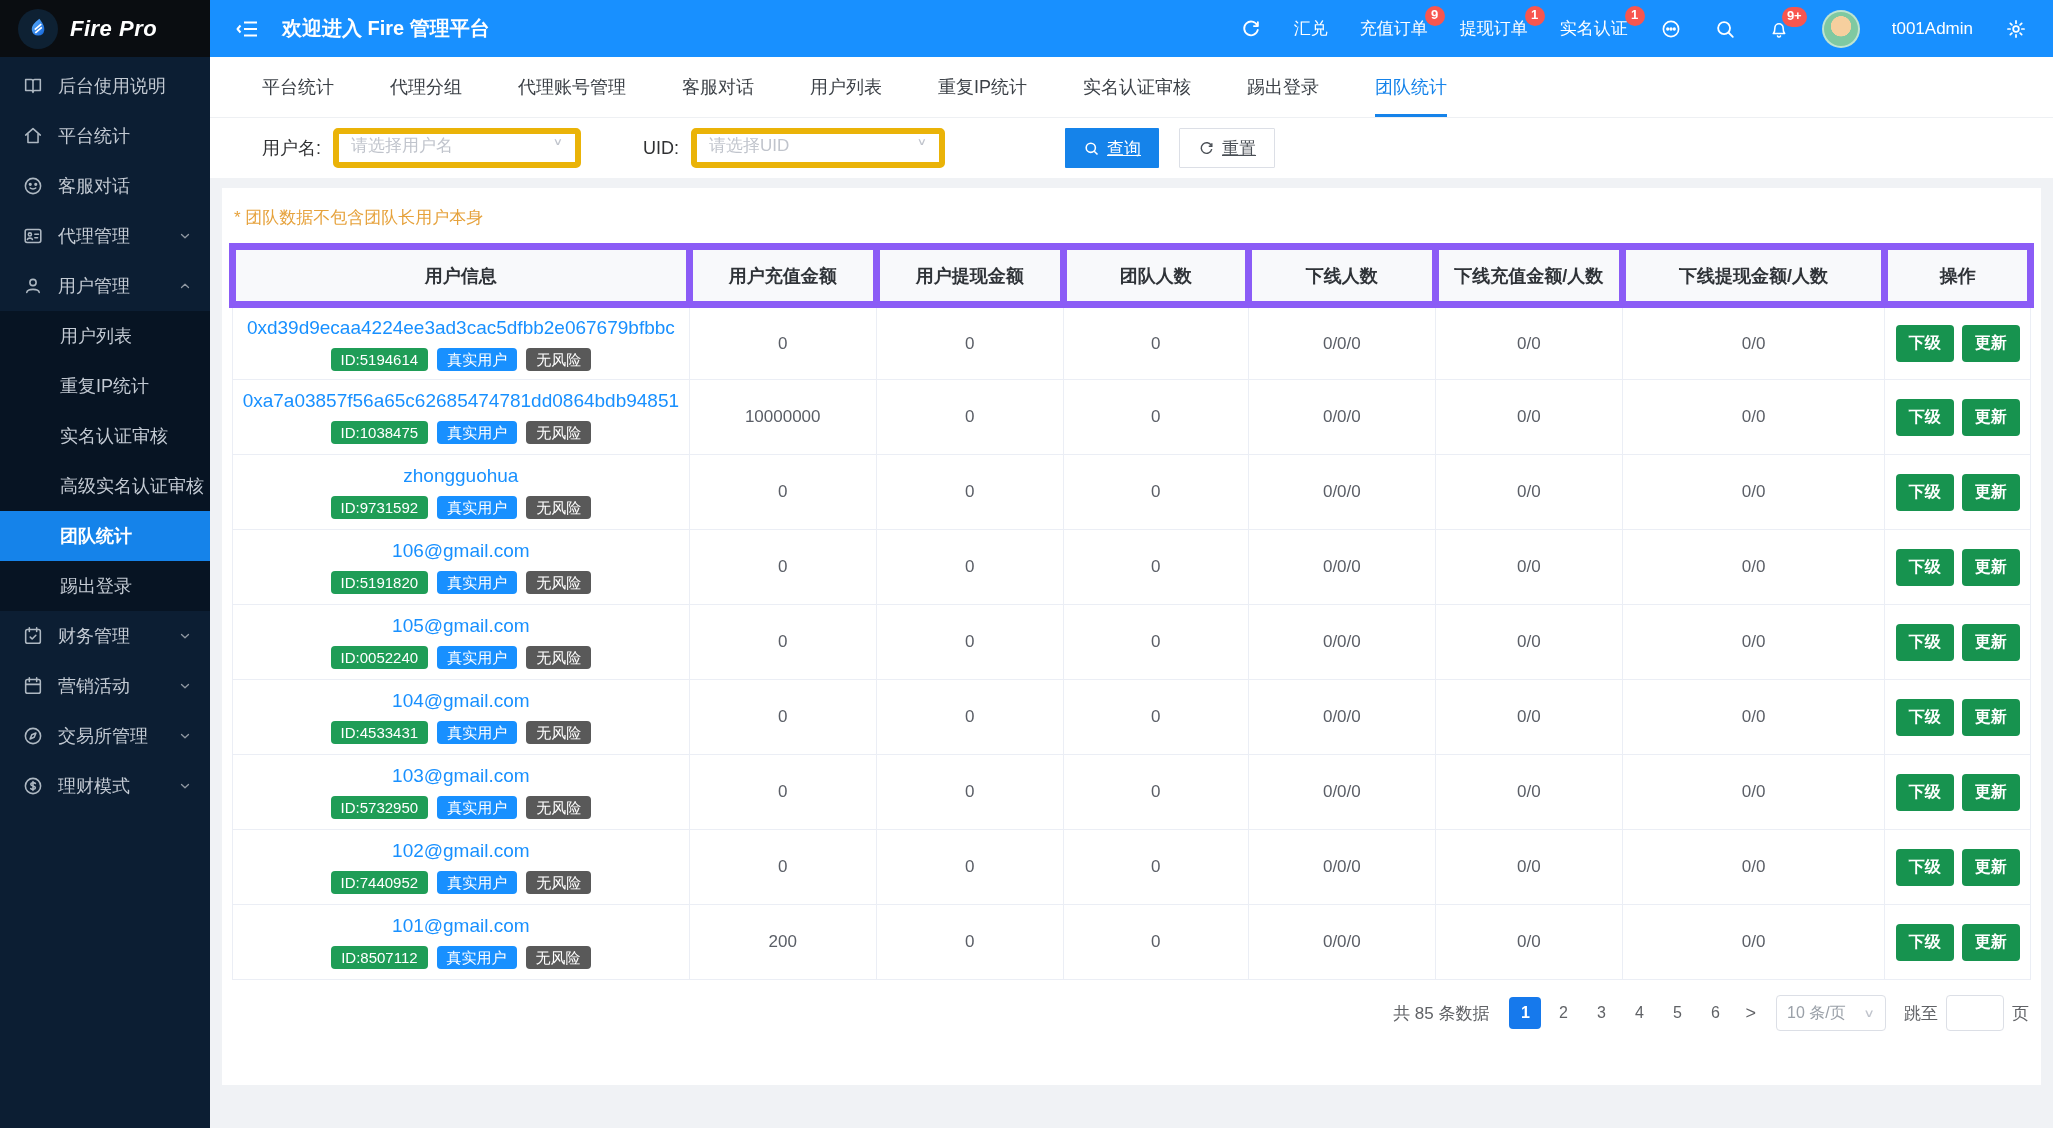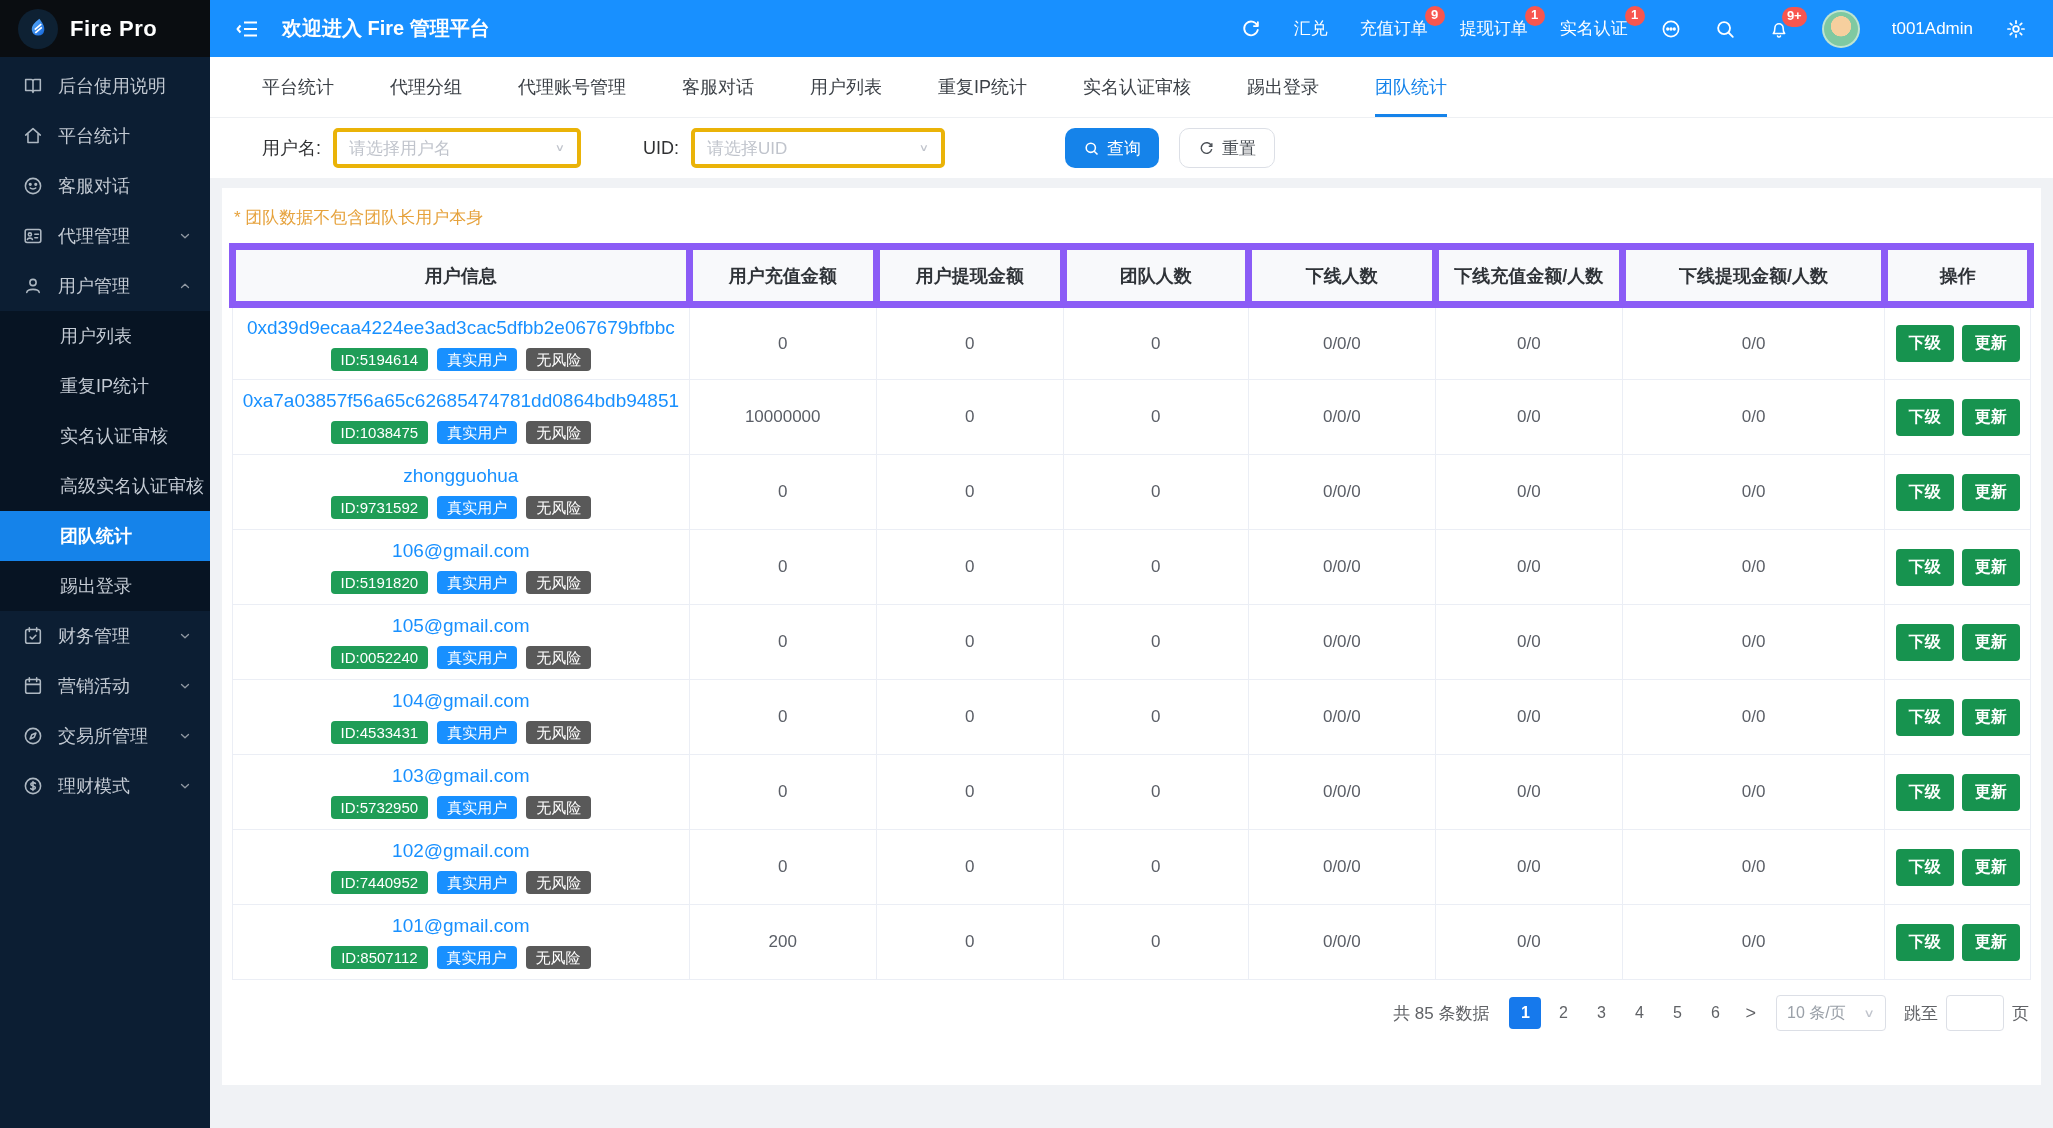--- a/index.html
+++ b/index.html
@@ -3,21 +3,21 @@
 <meta charset="utf-8">
 <style>
   * { margin:0; padding:0; box-sizing:border-box; }
   html,body { width:2053px; height:1128px; overflow:hidden; background:#f0f2f5;
               font-family:"Liberation Sans","DejaVu Sans",sans-serif; }
 
   
   .sidebar { position:absolute; left:0; top:0; width:210px; height:1128px;
              background:#0c1e33; z-index:5; }
   .logo { height:57px; background:#0a0d11; display:flex; align-items:center;
-          padding-left:18px; gap:12px; }
+          padding-left:18px; gap:12px;font-style:italic; }
   .logo-badge { width:40px; height:40px; border-radius:50%; background:#0e2133;
                 display:flex; align-items:center; justify-content:center; }
   .logo-title { color:#fff; font-size:22px; font-weight:bold; letter-spacing:.5px; }
   .menu { padding-top:4px; }
   .menu-item { height:50px; display:flex; align-items:center; padding:0 18px 0 22px;
                color:#c3cad3; font-size:18px; cursor:pointer; position:relative; }
   .menu-item .mi-icon { width:22px; height:22px; margin-right:14px; flex:0 0 auto;
                         color:#aeb8c2; display:flex; }
   .menu-item .chev { margin-left:auto; color:rgba(255,255,255,.55); display:flex; }
   .submenu { background:#071423; }
@@ -48,29 +48,29 @@
             border-bottom:1px solid #eef0f3; z-index:3; }
   .tab { display:flex; align-items:center; margin-right:56px; font-size:18px;
          color:#3c4147; cursor:pointer; border-bottom:3px solid transparent;
          padding-top:3px; }
   .tab.active { color:#1583ea; border-bottom-color:#1583ea; }
 
   
   .filterbar { position:absolute; left:210px; top:118px; width:1843px; height:60px;
                background:#fff; display:flex; align-items:center; padding-left:52px; }
   .f-label { font-size:18px; color:#303133; margin-right:12px; }
-  .f-select { width:248px; height:40px; border:4px solid #eab308; border-radius:5px;
-              display:flex; align-items:center; padding:0 12px; cursor:pointer;
+  .f-select { width:248px; height:40px; border:6px solid #eab308; border-radius:5px;
+              display:flex; align-items:flex-start; padding:0 12px; cursor:pointer;
               background:#fff; }
   .f-select .ph { color:#c0c4cc; font-size:17px; flex:1; }
   .f-select .arrow { color:#c0c4cc; font-size:14px; transform:scaleY(.7); }
   .gap60 { width:62px; } .gap120 { width:120px; }
-  .btn { height:40px; border-radius:10px; display:flex; align-items:center;
+  .btn { height:40px; border-radius:1px; display:flex; align-items:center;
          justify-content:center; font-size:17px; cursor:pointer; padding:0 18px;
-         gap:7px; }
+         gap:7px;text-decoration:underline; }
   .btn-primary { background:#1583ea; color:#fff; }
   .btn-plain { background:#fff; color:#4a4f55; border:1px solid #dcdfe6; margin-left:20px; }
 
   
   .card { position:absolute; left:222px; top:188px; width:1819px; height:897px;
           background:#fff; }
   .notice { color:#e6a23c; font-size:17px; margin:18px 0 14px 12px; }
 
   table.grid { border-collapse:collapse; width:calc(100% - 14px); margin:0 7px;
                table-layout:fixed; }

